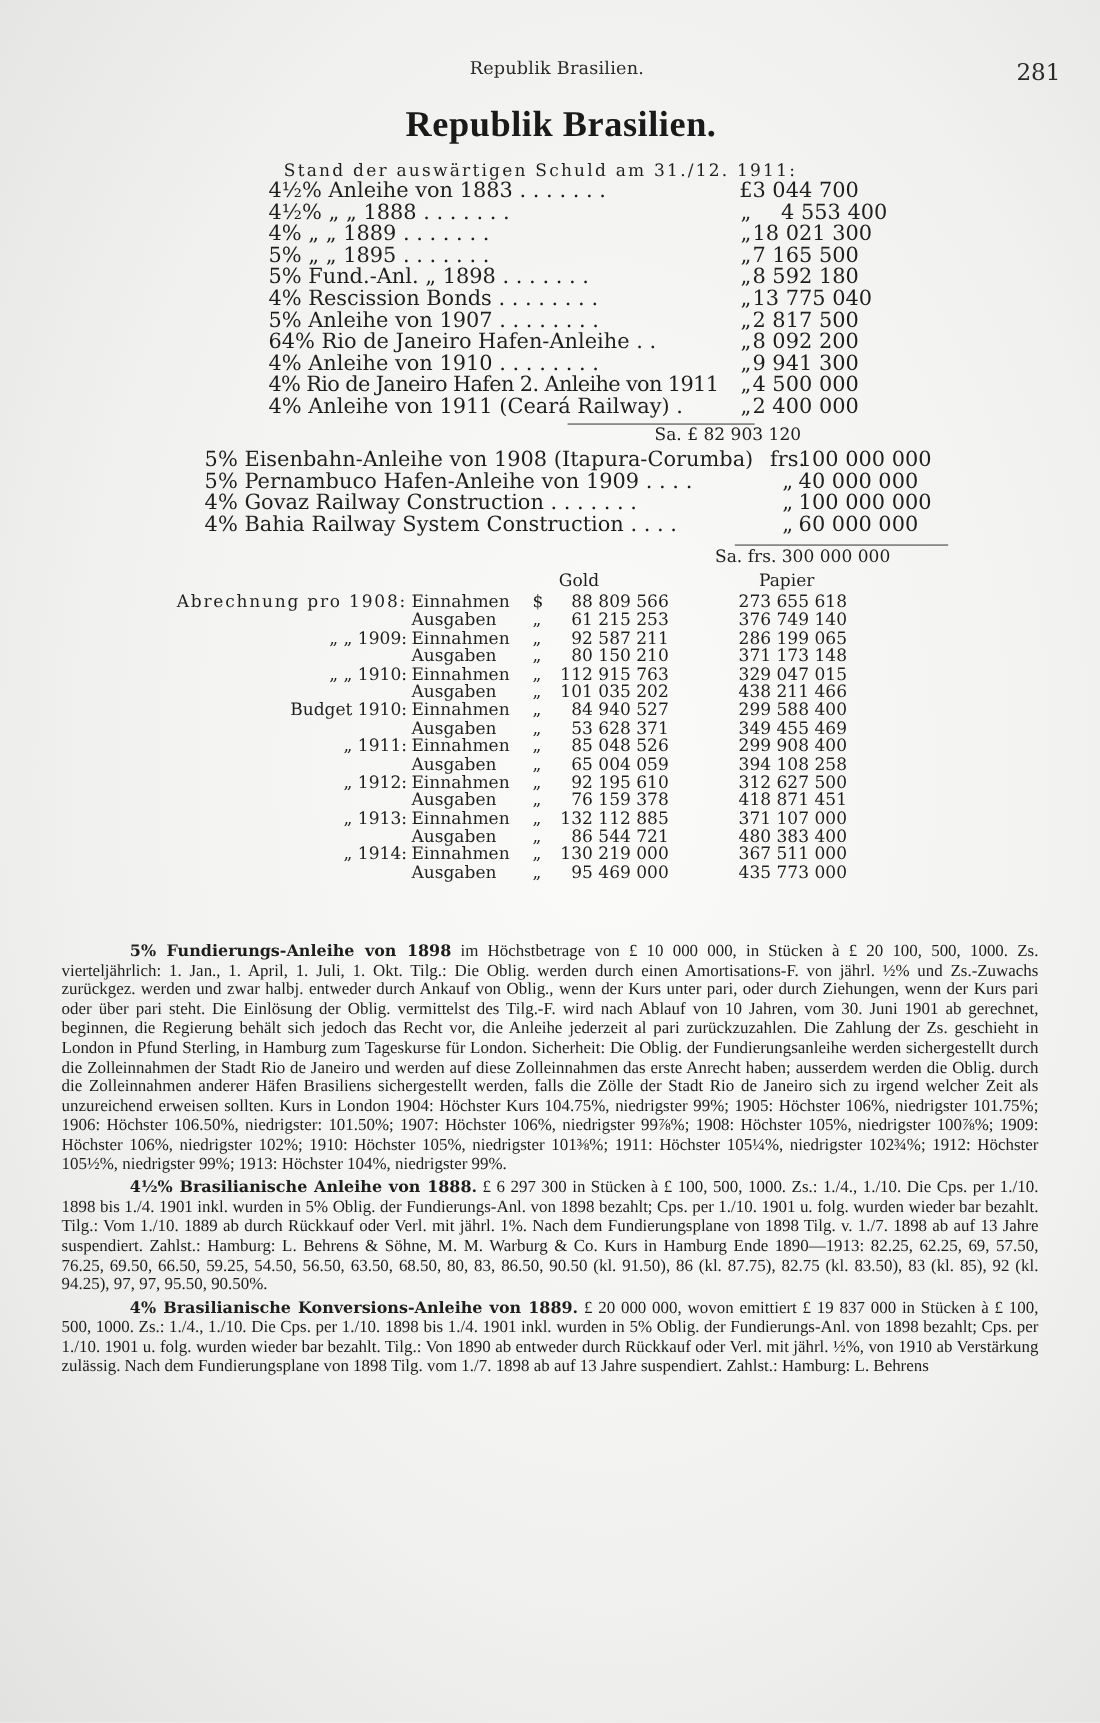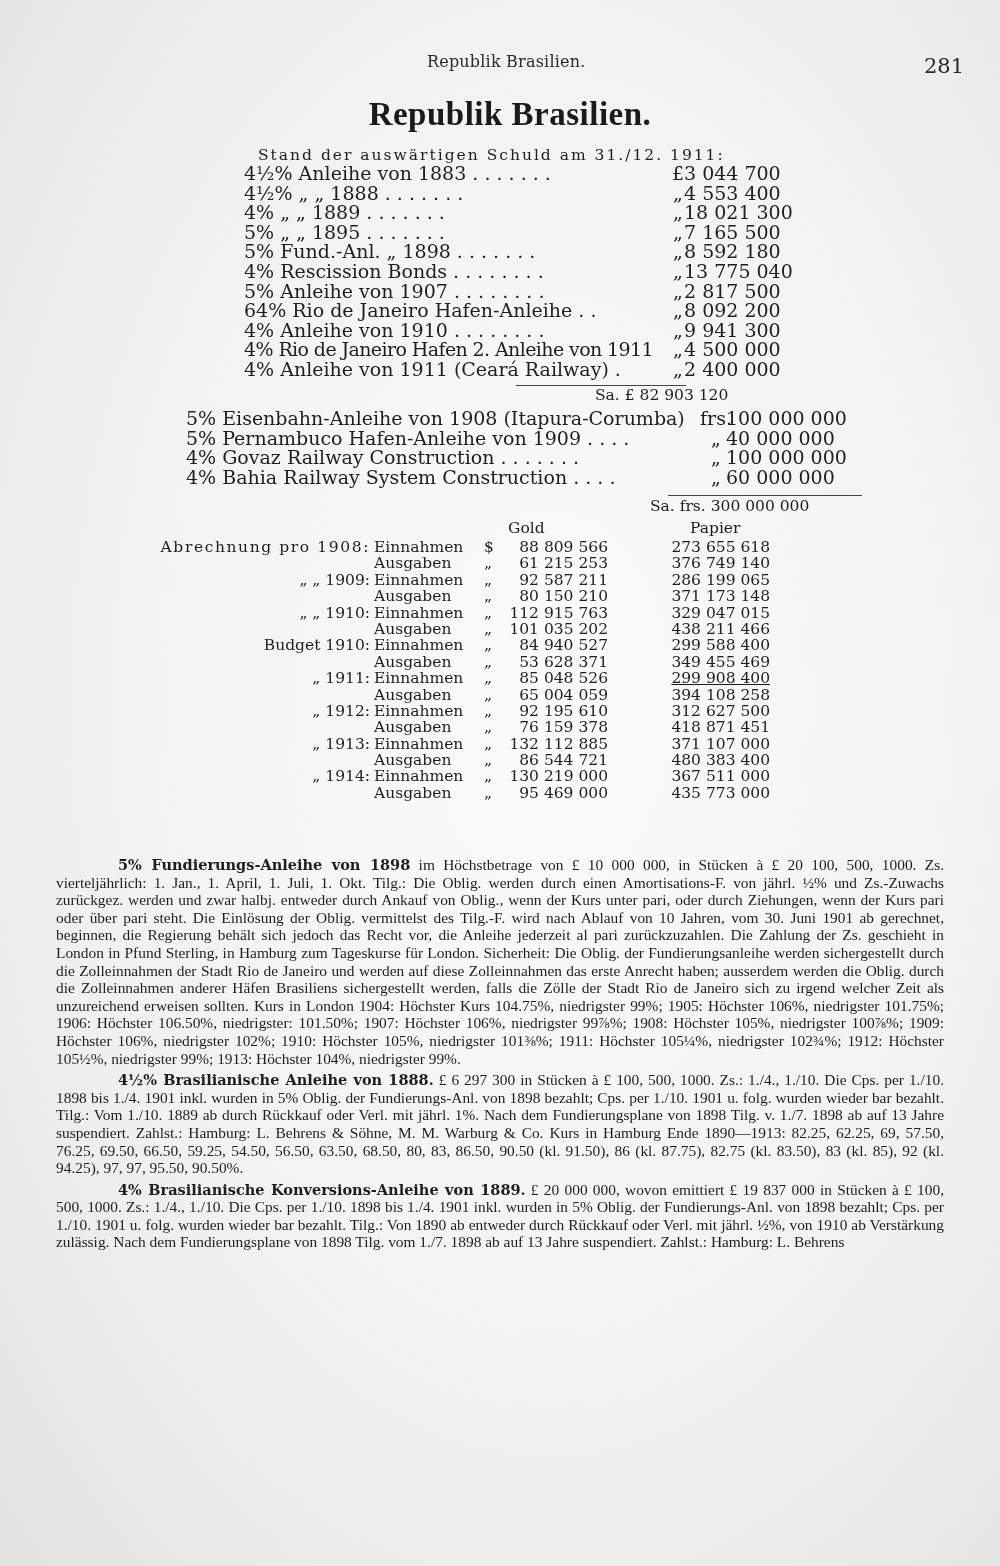--- a/index.html
+++ b/index.html
@@ -112,21 +112,21 @@
 
   <div class="table" style="top:164px; left:244px; width:540px;">
     <div class="row">
       <span class="desc">4½% Anleihe von 1883 . . . . . . .</span>
       <span class="cur" style="left:424px;width:20px;">£</span>
       <span class="amt" style="left:440px;width:96px;">3 044 700</span>
     </div>
     <div class="row">
       <span class="desc">4½%      „      „  1888 . . . . . . .</span>
       <span class="cur" style="left:424px;width:20px;">„</span>
-      <span class="amt" style="left:440px;width:96px;">4 553 400</span>
+      <span class="amt" style="left:466px;width:96px;">4 553 400</span>
     </div>
     <div class="row">
       <span class="desc">4%        „      „  1889 . . . . . . .</span>
       <span class="cur" style="left:424px;width:20px;">„</span>
       <span class="amt" style="left:440px;width:96px;">18 021 300</span>
     </div>
     <div class="row">
       <span class="desc">5%        „      „  1895 . . . . . . .</span>
       <span class="cur" style="left:424px;width:20px;">„</span>
       <span class="amt" style="left:440px;width:96px;">7 165 500</span>
@@ -264,21 +264,21 @@
         <span class="c" style="left:254px;">Ausgaben</span>
         <span class="c" style="left:364px;">„</span>
         <span class="c ra" style="left:378px;width:110px;">53 628 371</span>
         <span class="c ra" style="left:540px;width:110px;">349 455 469</span>
       </div>
       <div class="r">
         <span class="c ra" style="right:430px;">„   1911:</span>
         <span class="c" style="left:254px;">Einnahmen</span>
         <span class="c" style="left:364px;">„</span>
         <span class="c ra" style="left:378px;width:110px;">85 048 526</span>
-        <span class="c ra" style="left:540px;width:110px;text-decoration:underline;">299 908 400</span>
+        <span class="c ra" style="left:540px;width:110px;">299 908 400</span>
       </div>
       <div class="r">
         <span class="c ra" style="right:430px;"></span>
         <span class="c" style="left:254px;">Ausgaben</span>
         <span class="c" style="left:364px;">„</span>
         <span class="c ra" style="left:378px;width:110px;">65 004 059</span>
         <span class="c ra" style="left:540px;width:110px;">394 108 258</span>
       </div>
       <div class="r">
         <span class="c ra" style="right:430px;">„   1912:</span>

